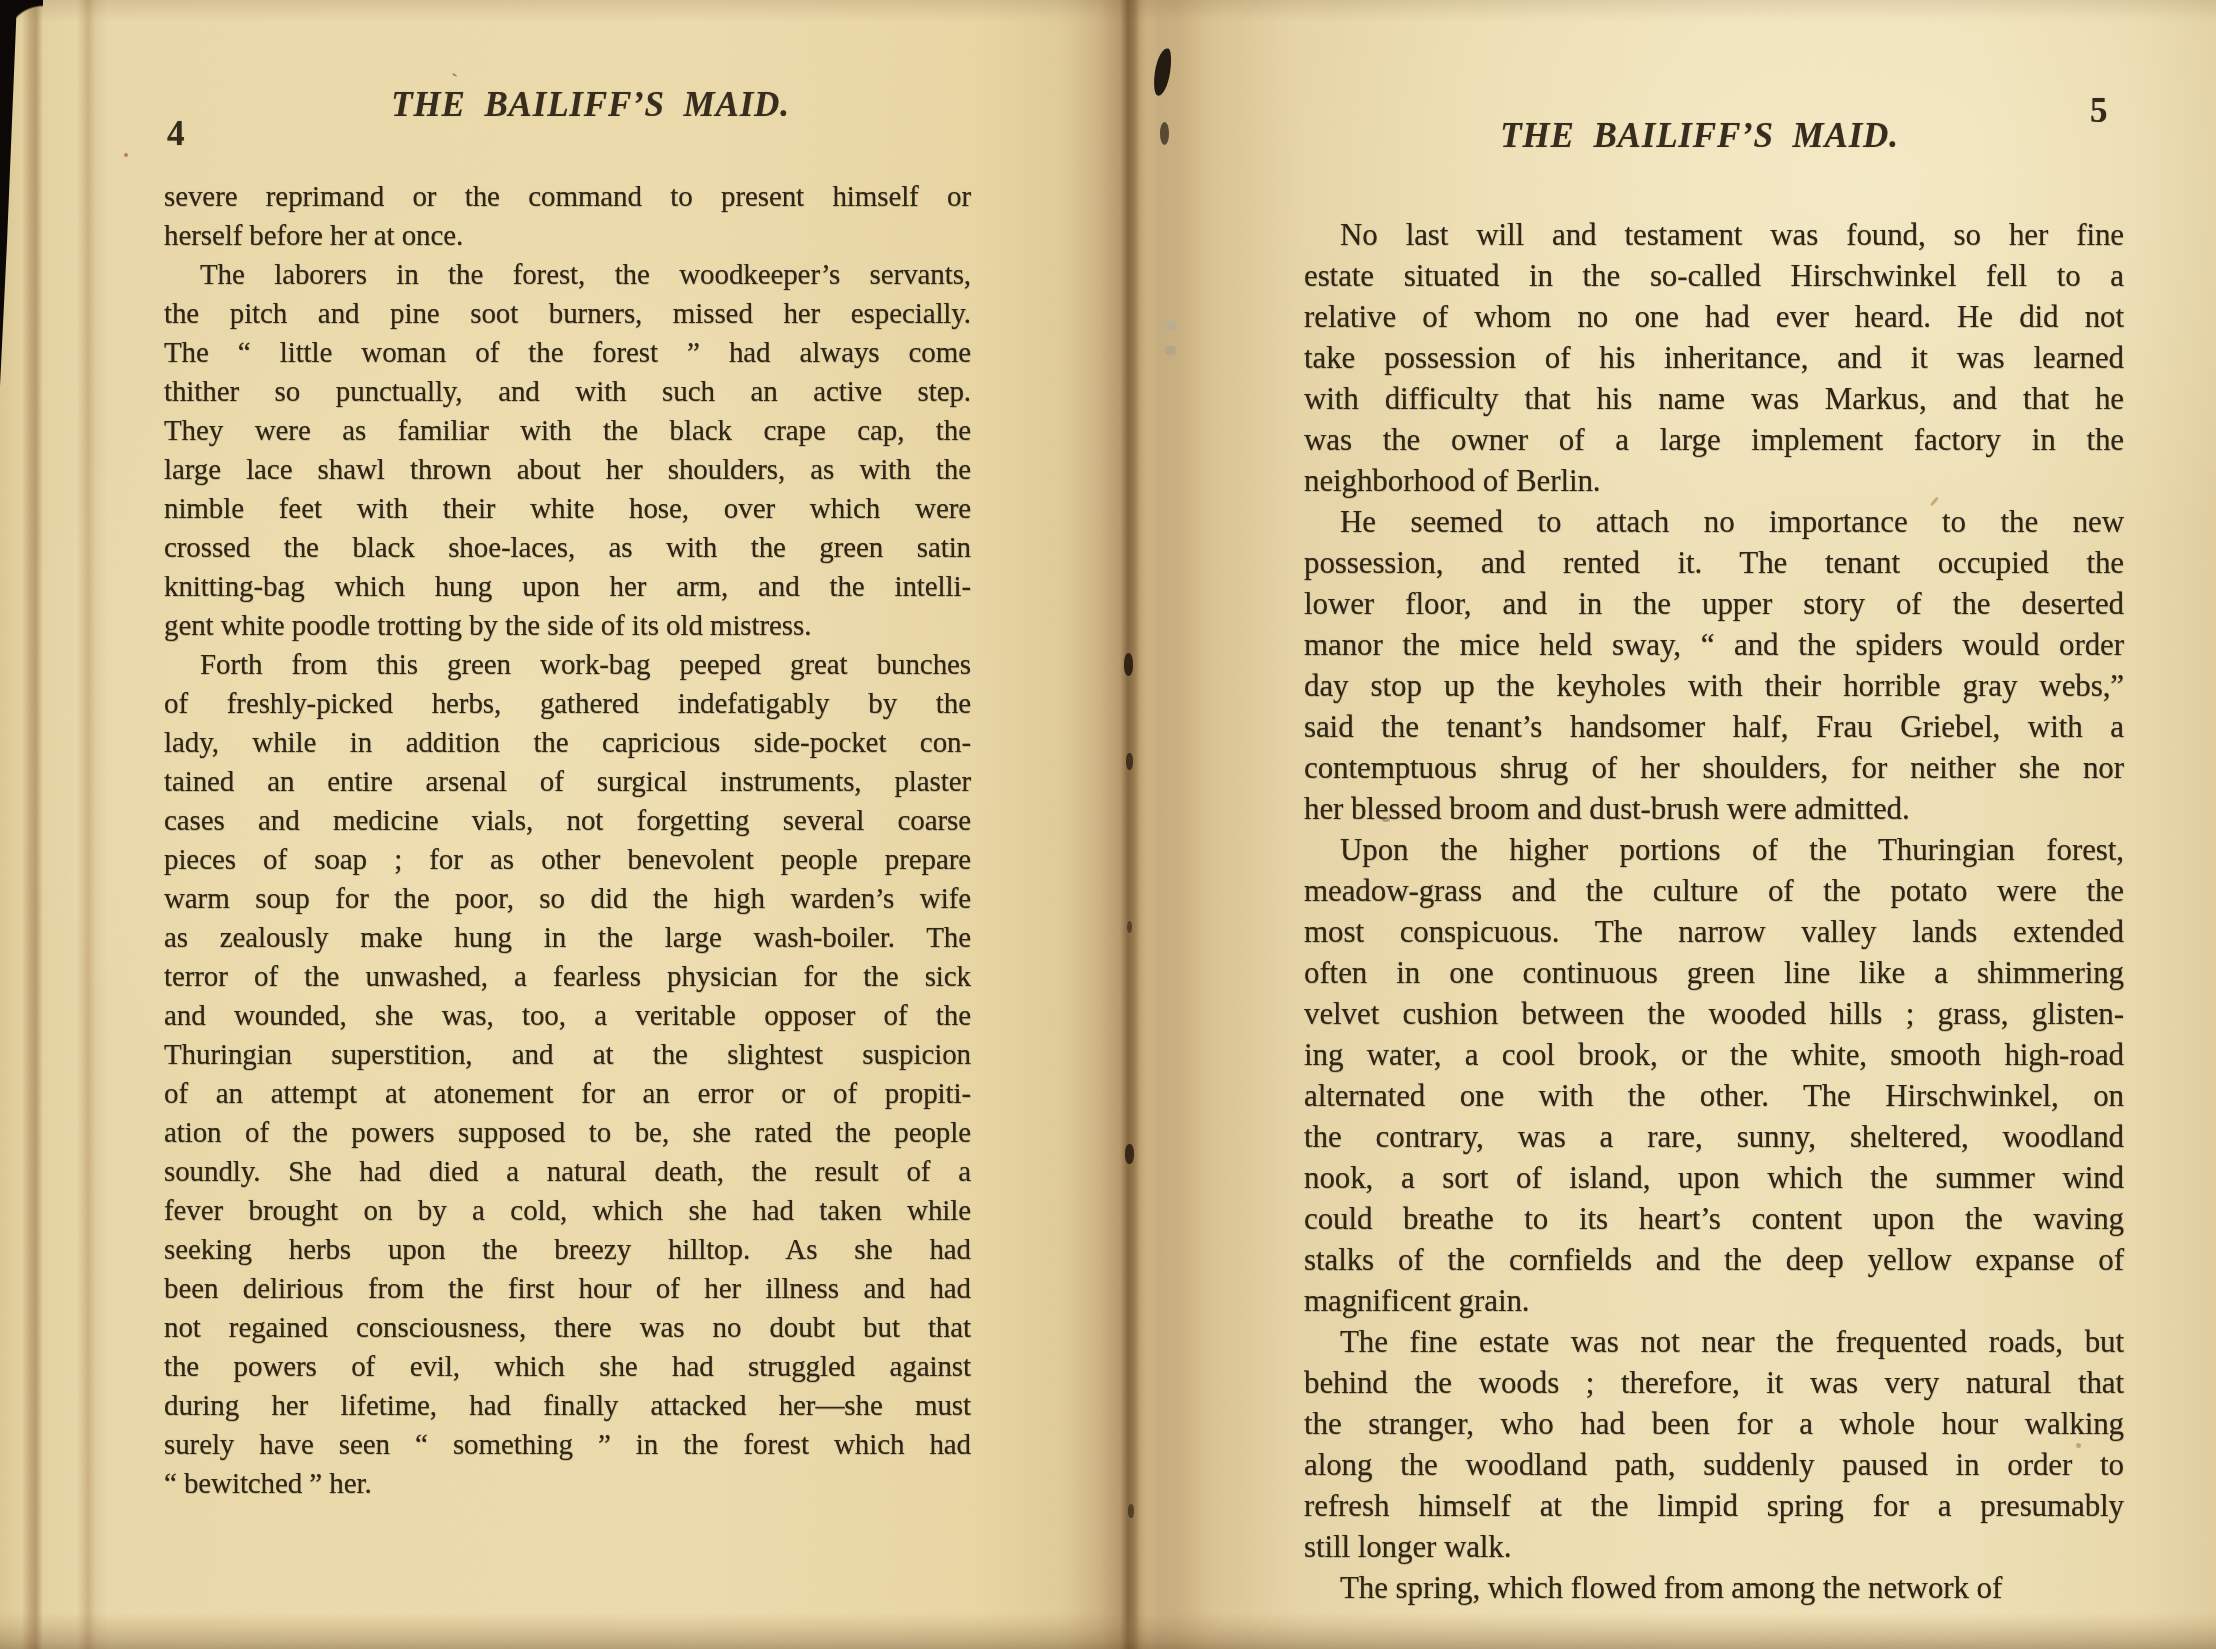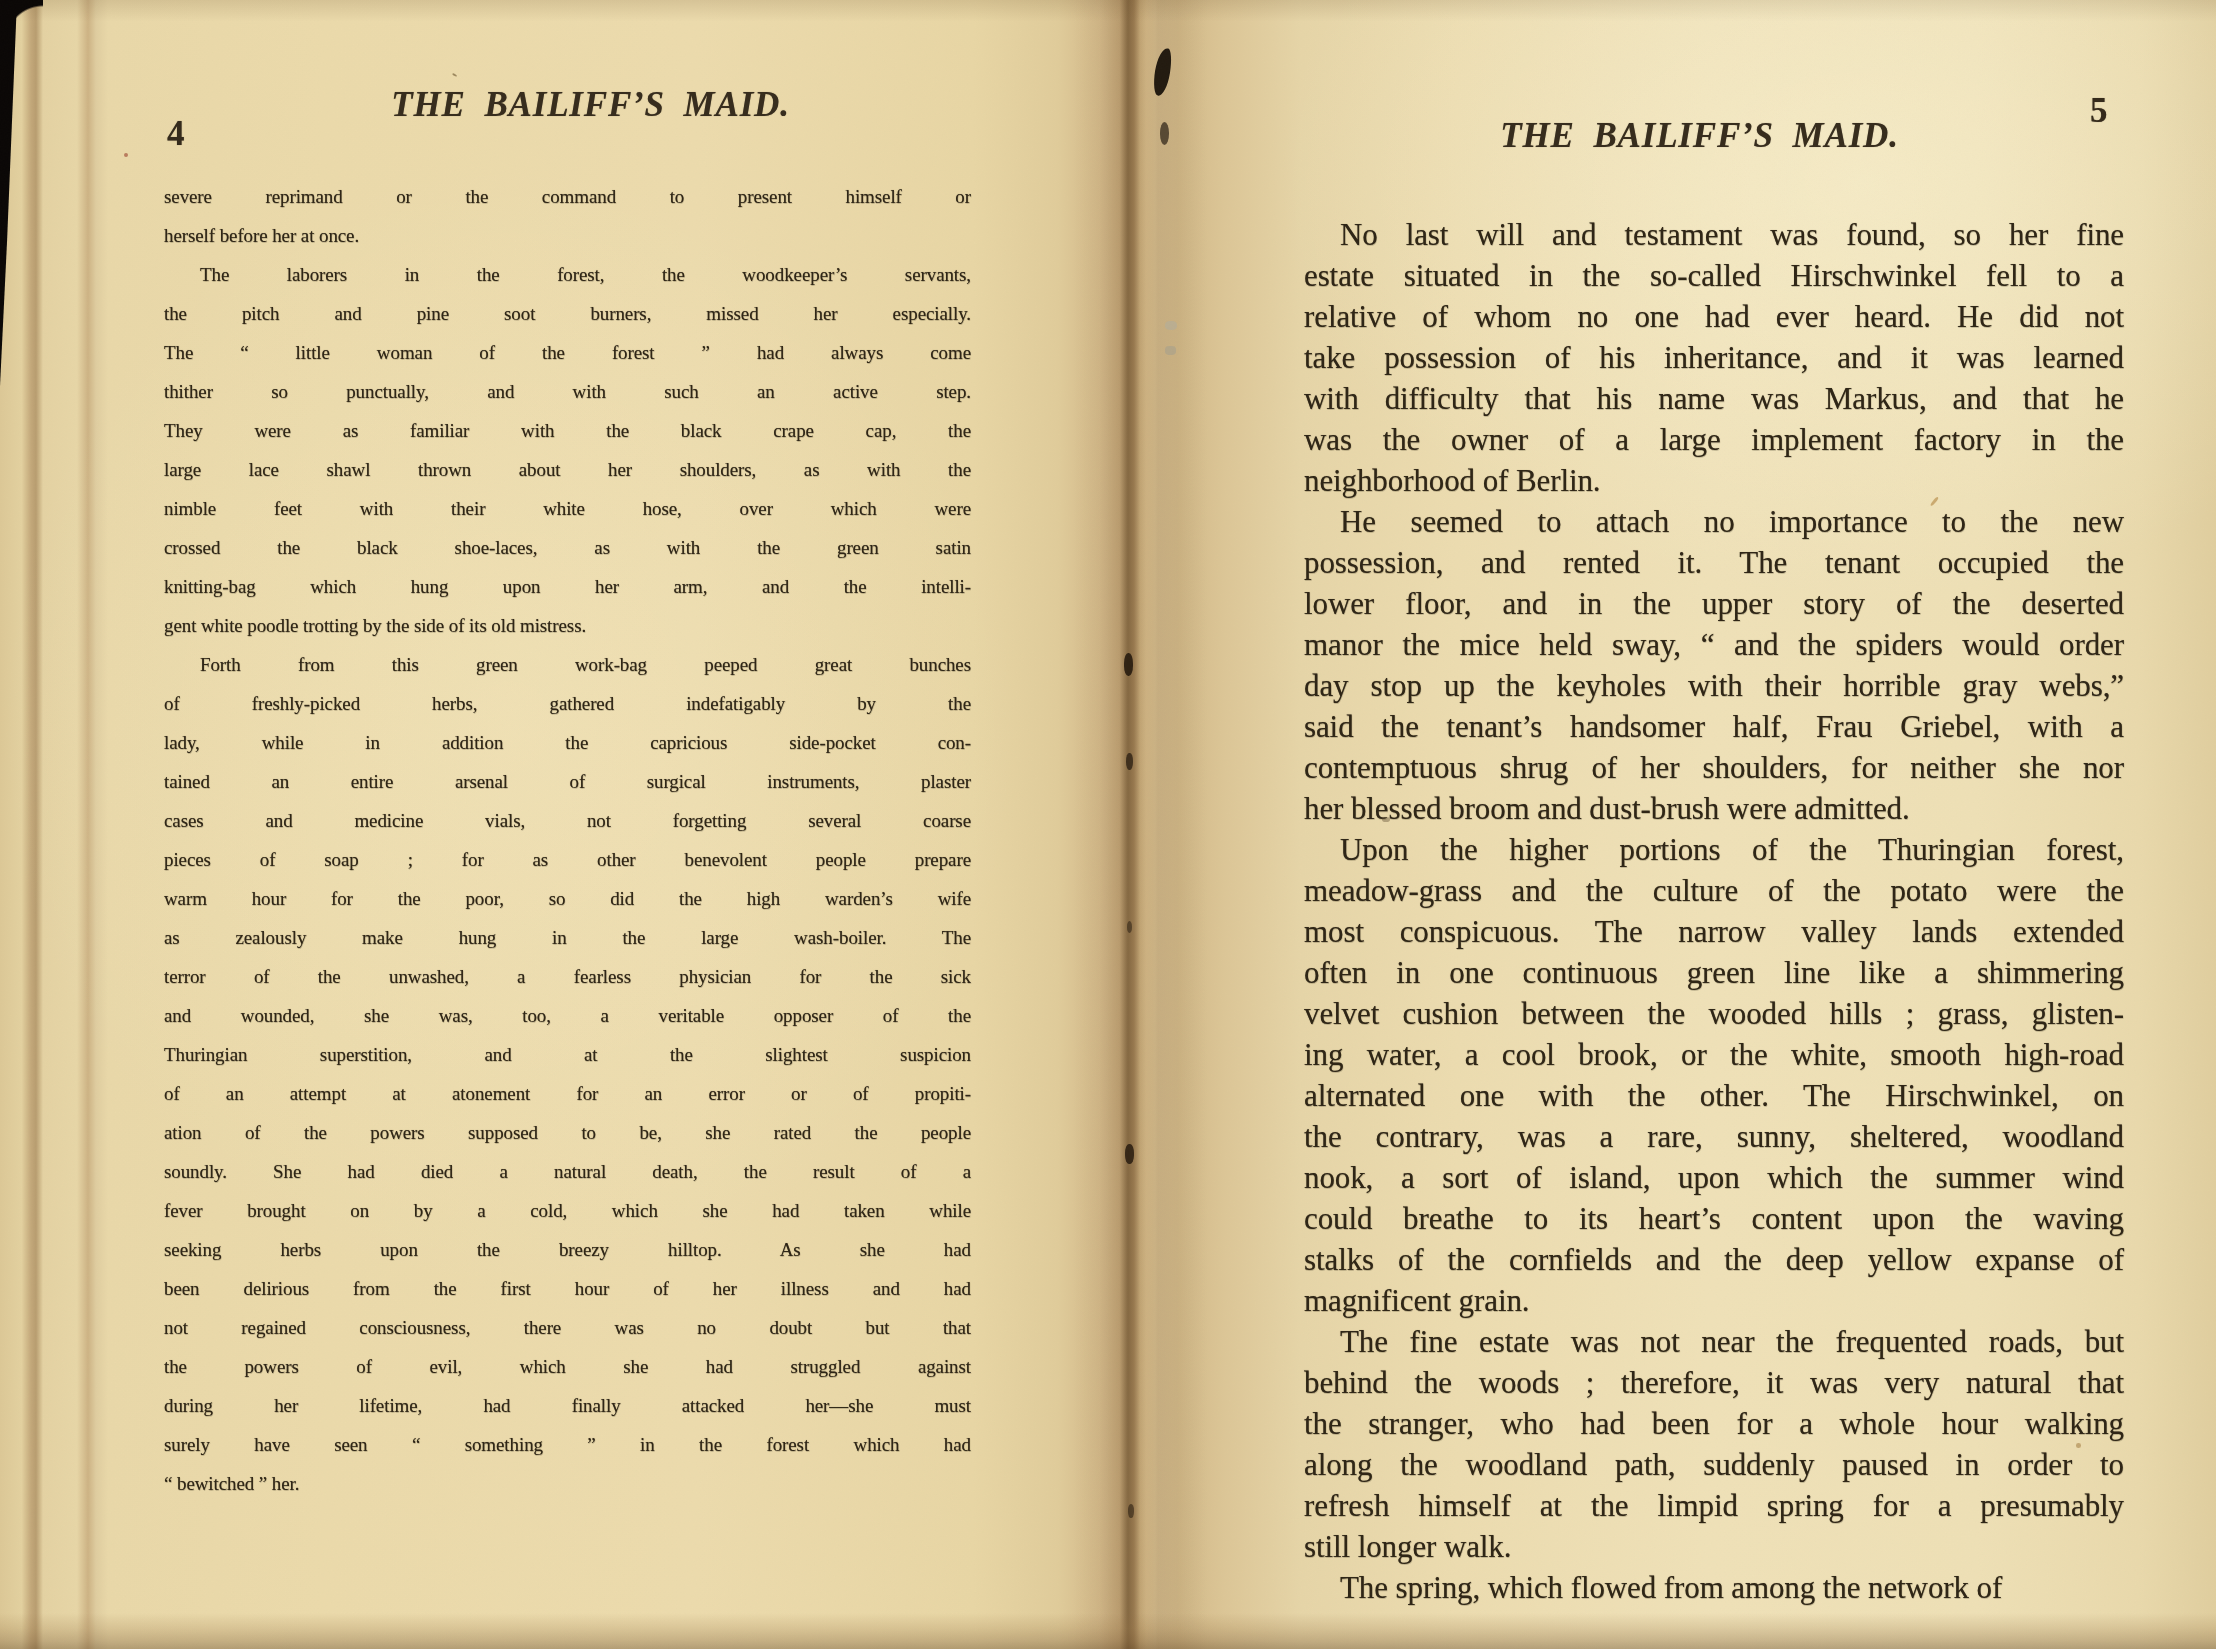--- a/index.html
+++ b/index.html
@@ -43,21 +43,21 @@
     line-height:1; letter-spacing:0.8px; word-spacing:9.3px; color:#362c1d;
     width:479px; text-align:center;
     text-shadow:0 0 0.9px rgba(54,44,29,0.5);
   }
   .head-left  { left:351px;  top:87px; }
   .head-right { left:1460px; top:118px; }
   .body-text {
     position:absolute; color:#2e2516; letter-spacing:-0.1px;
     text-shadow:0 0 0.8px rgba(46,37,22,0.5), 0.5px 0.6px 0 rgba(46,37,22,0.18);
   }
-  .body-left  { left:164px;  top:177px; width:807px; font-size:19px; line-height:39px; }
+  .body-left  { left:164px;  top:177px; width:807px; font-size:29px; line-height:39px; }
   .body-right { left:1293px; top:214px; width:820px; font-size:31px; line-height:41px;margin-left:11px; }
   .line { text-align:justify; text-align-last:justify; }
   .line.plast  { text-align-last:left; }
   .line.indent { text-indent:36px; }
   .mark { position:absolute; }
   .stitch { background:#20150b; border-radius:45%; }
   .bottom-edge {
     position:absolute; left:0; bottom:0; width:100%; height:37px;
     background:linear-gradient(180deg, rgba(150,115,72,0) 0px,
       rgba(146,112,68,0.20) 15.4px, rgba(122,90,52,0.33) 28px, rgba(96,68,36,0.42) 37px);
@@ -91,21 +91,21 @@
         <div class="line">nimble feet with their white hose, over which were</div>
         <div class="line">crossed the black shoe-laces, as with the green satin</div>
         <div class="line">knitting-bag which hung upon her arm, and the intelli-</div>
         <div class="line plast">gent white poodle trotting by the side of its old mistress.</div>
         <div class="line indent">Forth from this green work-bag peeped great bunches</div>
         <div class="line">of freshly-picked herbs, gathered indefatigably by the</div>
         <div class="line">lady, while in addition the capricious side-pocket con-</div>
         <div class="line">tained an entire arsenal of surgical instruments, plaster</div>
         <div class="line">cases and medicine vials, not forgetting several coarse</div>
         <div class="line">pieces of soap ; for as other benevolent people prepare</div>
-        <div class="line">warm hour for the poor, so did the high warden’s wife</div>
+        <div class="line">warm soup for the poor, so did the high warden’s wife</div>
         <div class="line">as zealously make hung in the large wash-boiler.  The</div>
         <div class="line">terror of the unwashed, a fearless physician for the sick</div>
         <div class="line">and wounded, she was, too, a veritable opposer of the</div>
         <div class="line">Thuringian superstition, and at the slightest suspicion</div>
         <div class="line">of an attempt at atonement for an error or of propiti-</div>
         <div class="line">ation of the powers supposed to be, she rated the people</div>
         <div class="line">soundly.  She had died a natural death, the result of a</div>
         <div class="line">fever brought on by a cold, which she had taken while</div>
         <div class="line">seeking herbs upon the breezy hilltop.  As she had</div>
         <div class="line">been delirious from the first hour of her illness and had</div>

